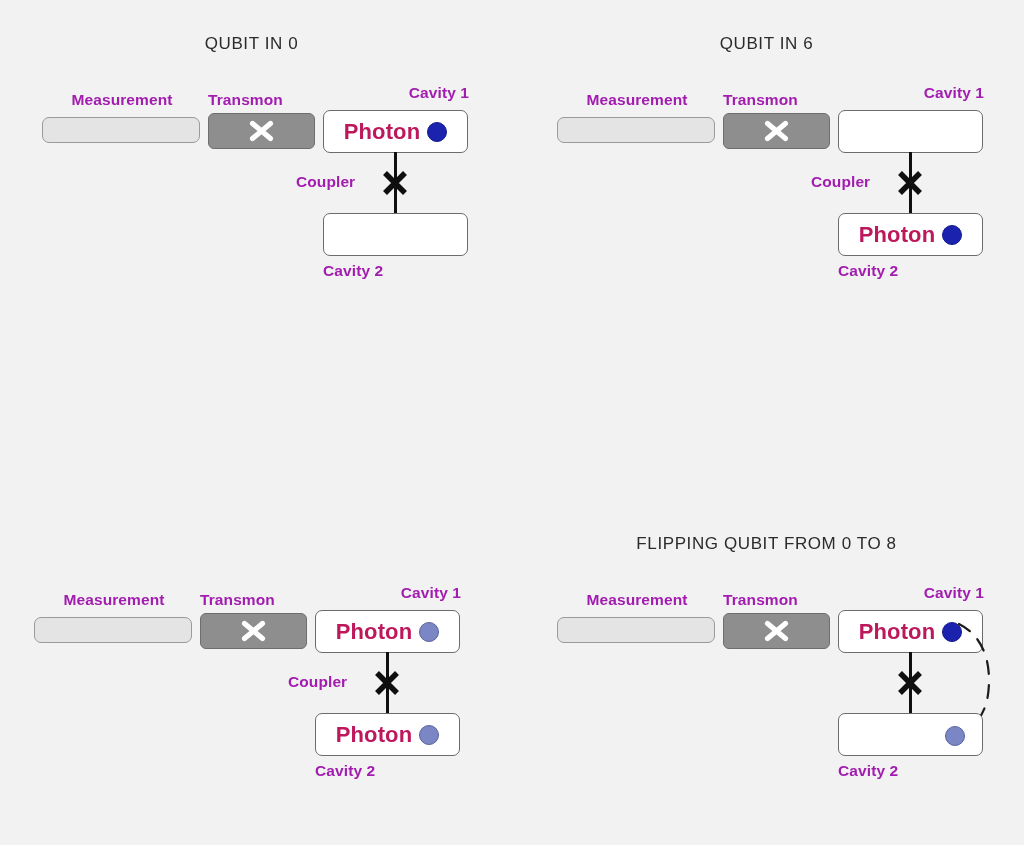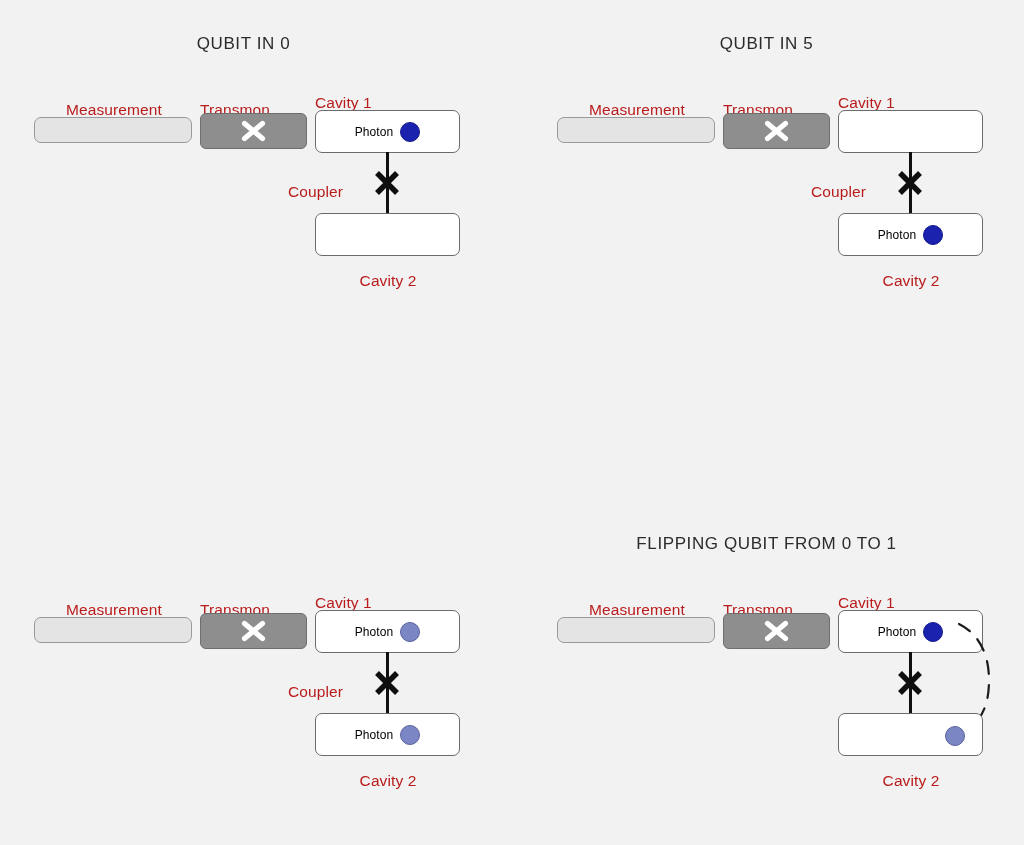--- a/index.html
+++ b/index.html
@@ -14,21 +14,21 @@
     overflow: hidden;
     font-family: "Liberation Sans", sans-serif;
     -webkit-font-smoothing: antialiased;
   }
 
   .panel {
     position: absolute;
     width: 512px;
     height: 420px;
   }
-  #panel-0 { left: 0px;   top: 0px; padding-left: 8px; }
+  #panel-0 { left: 8px;   top: 0px; padding-left: 8px; }
   #panel-1 { left: 523px; top: 0px; }
   #panel-2 { left: 0px;   top: 500px; }
   #panel-3 { left: 523px; top: 500px; }
 
   .panel-title {
     position: absolute;
     top: 34px;
     left: 0;
     width: 487px;
     text-align: center;
@@ -36,30 +36,29 @@
     letter-spacing: 0.6px;
     color: #2b2b2b;
     font-weight: 400;
     white-space: nowrap;
   }
 
   
   .part-label {
     position: absolute;
     font-size: 15.5px;
-    color: #b91c1c;
-    font-weight: 400;
+    color: #a21caf;
+    font-weight: 700;
     white-space: nowrap;
     letter-spacing: 0.1px;
-    margin-top: 10px;
   }
   .lbl-measurement { left: 34px;  top: 91px; width: 160px; text-align: center; }
   .lbl-transmon    { left: 200px; top: 91px; width: 108px; }
-  .lbl-cavity1     { left: 315px; top: 84px; width: 146px; text-align: left; }
-  .lbl-cavity2     { left: 315px; top: 262px; width: 146px; text-align: center; }
+  .lbl-cavity1     { left: 315px; top: 84px; width: 146px; text-align: right; }
+  .lbl-cavity2     { left: 315px; top: 262px; width: 146px; text-align: left; }
   .lbl-coupler     { left: 288px; top: 173px; width: 84px; }
 
   
   .measure-box {
     position: absolute;
     left: 34px; top: 117px;
     width: 158px; height: 26px;
     background: #e4e4e4;
     border: 1.6px solid #9a9a9a;
     border-radius: 7px;
@@ -92,23 +91,23 @@
   }
   .cavity1-box { top: 110px; }
   .cavity2-box { top: 213px; }
 
   .photon-row {
     display: flex;
     align-items: center;
     gap: 7px;
   }
   .photon-text {
-    font-size: 12px;
-    font-weight: 400;
-    color: #000000;
+    font-size: 22px;
+    font-weight: 700;
+    color: #be185d;
     letter-spacing: 0.1px;
   }
   .photon-dot {
     width: 18px; height: 18px;
     border-radius: 50%;
     display: inline-block;
   }
   .photon-dot.full {
     background: #1a22ae;
     border: 1px solid #141a8c;
@@ -177,21 +176,21 @@
   <div class="part-label lbl-coupler">Coupler</div>
   <svg class="coupler-x" viewBox="0 0 32 32">
     <path d="M6 6 L26 26 M26 6 L6 26" stroke="#0f0f0f" stroke-width="5.5" stroke-linecap="butt"></path>
   </svg>
 
   <div class="cavity-box cavity2-box"></div>
   <div class="part-label lbl-cavity2">Cavity 2</div>
 </div>
 
 <div class="panel" id="panel-1">
-  <div class="panel-title">QUBIT IN 5</div>
+  <div class="panel-title">QUBIT IN 6</div>
 
   <div class="part-label lbl-measurement">Measurement</div>
   <div class="measure-box"></div>
 
   <div class="part-label lbl-transmon">Transmon</div>
   <div class="transmon-box">
     <svg class="transmon-x" viewBox="0 0 107 36">
       <path d="M44 10 L63 26 M63 10 L44 26" stroke="#ffffff" stroke-width="5.5" stroke-linecap="round"></path>
     </svg>
   </div>
@@ -243,21 +242,21 @@
   <div class="cavity-box cavity2-box">
     <span class="photon-row">
       <span class="photon-text">Photon</span>
       <span class="photon-dot super"></span>
     </span>
   </div>
   <div class="part-label lbl-cavity2">Cavity 2</div>
 </div>
 
 <div class="panel" id="panel-3">
-  <div class="panel-title">FLIPPING QUBIT FROM 0 TO 1</div>
+  <div class="panel-title">FLIPPING QUBIT FROM 0 TO 8</div>
 
   <div class="part-label lbl-measurement">Measurement</div>
   <div class="measure-box"></div>
 
   <div class="part-label lbl-transmon">Transmon</div>
   <div class="transmon-box">
     <svg class="transmon-x" viewBox="0 0 107 36">
       <path d="M44 10 L63 26 M63 10 L44 26" stroke="#ffffff" stroke-width="5.5" stroke-linecap="round"></path>
     </svg>
   </div>

